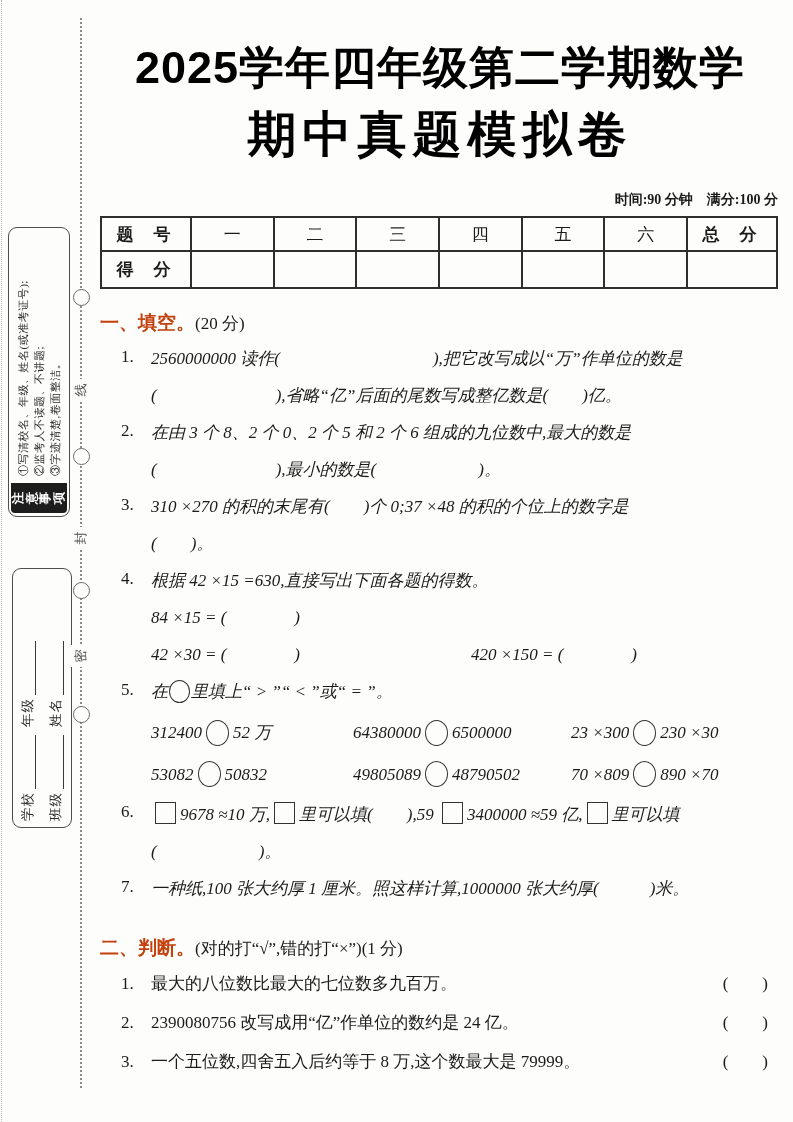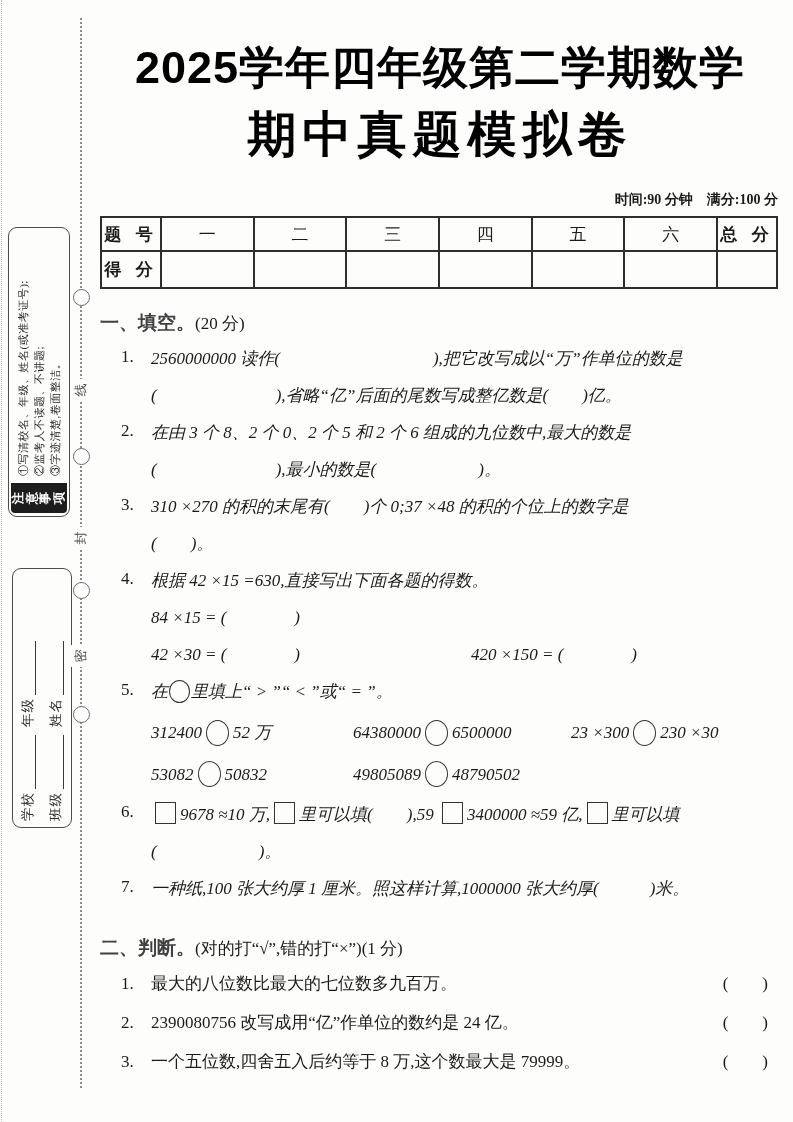--- a/index.html
+++ b/index.html
@@ -68,28 +68,28 @@
   .title1{ font-size:45px; letter-spacing:1px; margin-top:8px; }
   .title2{ font-size:49px; letter-spacing:6px; margin-top:4px; }
   .exam-meta{ text-align:right; font-size:14px; font-weight:600; margin-top:23px; padding-right:2px; }
 
   table.score-table{
     width:678px; border-collapse:collapse; margin-top:7px;
     font-size:17px; text-align:center;
   }
   .score-table td{ border:2px solid #2e2e2e; height:34px; }
   .score-table .lbl{
-    font-family:Liberation Sans, sans-serif;
-    font-weight:700; letter-spacing:5px; width:60px;
+    font-family:Liberation Mono, monospace;
+    font-weight:700; letter-spacing:5px; width:90px;
   }
   .score-table .score-cell{ height:37px; }
 
   .section-title{ margin:21px 0 11px 0; font-size:19px; }
   .section-title .bold{
-    font-family:"Liberation Sans","DejaVu Sans",sans-serif; font-weight:800; color:#404040;margin-top:26px;
+    font-family:"Liberation Sans","DejaVu Sans",sans-serif; font-weight:800; color:#c2410c;margin-top:26px;
   }
   .section-title .rest{ font-size:17px; }
 
   .question{ display:flex; padding-left:21px; font-size:17px; }
   .qnum{ flex:0 0 30px; }
   .qbody{ flex:1;font-style:italic; }
   .q-line{ margin-bottom:13px; line-height:24px; }
 
   .eq-row{ display:flex; margin-bottom:13px; line-height:24px; }
   .eq-row .c0{ flex:0 0 320px; }
@@ -233,20 +233,21 @@
     <div class="qbody">
       <div class="q-line"><span class="t">在</span><span class="cmp-circle small"></span><span class="t">里填上“ &gt; ”“ &lt; ”或“ = ”。</span></div>
       <div class="cmp-row">
         <div class="c0"><span class="t">312400</span><span class="cmp-circle"></span><span class="t">52 万</span></div>
         <div class="c1"><span class="t">64380000</span><span class="cmp-circle"></span><span class="t">6500000</span></div>
         <div><span class="t">23 ×300</span><span class="cmp-circle"></span><span class="t">230 ×30</span></div>
       </div>
       <div class="cmp-row">
         <div class="c0"><span class="t">53082</span><span class="cmp-circle"></span><span class="t">50832</span></div>
         <div class="c1"><span class="t">49805089</span><span class="cmp-circle"></span><span class="t">48790502</span></div>
+        <div><span class="t">70 ×809</span><span class="cmp-circle"></span><span class="t">890 ×70</span></div>
       </div>
     </div>
   </div>
 
   <div class="question">
     <div class="qnum">6.</div>
     <div class="qbody">
       <div class="q-line"><span class="fill-square"></span><span class="t">9678 ≈10 万,</span><span class="fill-square"></span><span class="t">里可以填(　　),59 </span><span class="fill-square"></span><span class="t">3400000 ≈59 亿,</span><span class="fill-square"></span><span class="t">里可以填</span></div>
       <div class="q-line t">(　　　　　　)。</div>
     </div>

